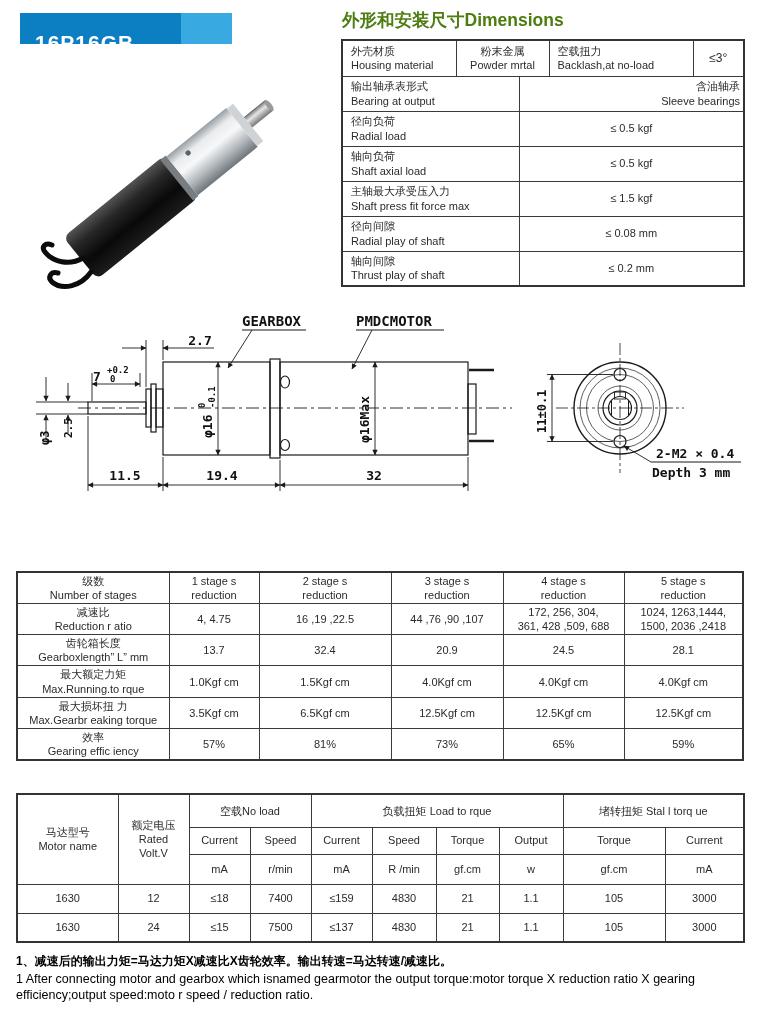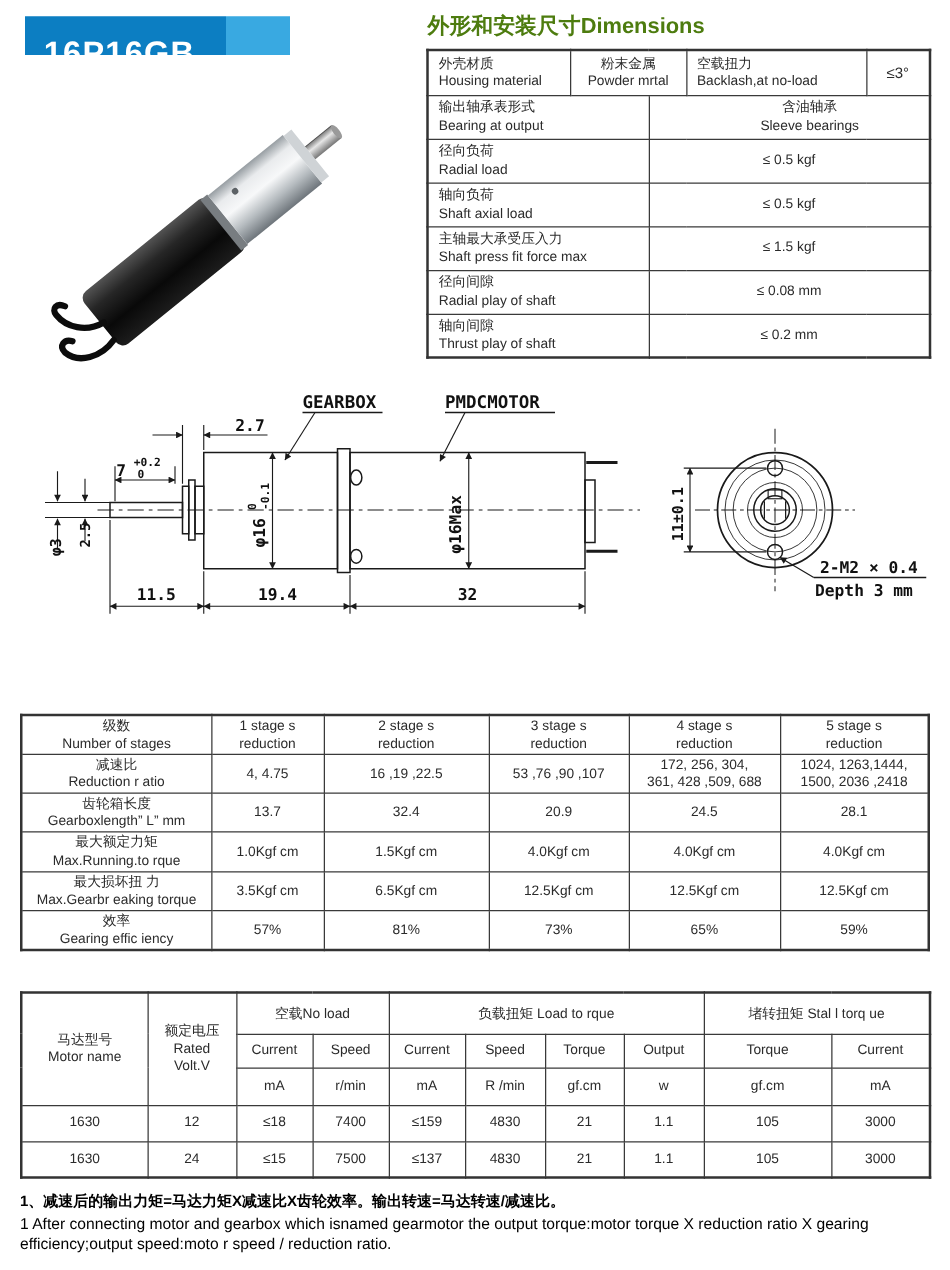--- a/index.html
+++ b/index.html
@@ -2,36 +2,36 @@
 <html><head>
 <meta charset="utf-8">
 <style>
   html,body{margin:0;padding:0;background:#ffffff;}
   .page{position:relative;width:760px;height:1016px;background:#fff;
         font-family:"Liberation Sans", sans-serif;color:#2b2b2b;overflow:hidden;}
 
   .badge{position:absolute;left:20px;top:13px;width:212px;height:31px;
          background:linear-gradient(90deg,#0c7ec2 0%,#0c7ec2 76%,#39a9e1 76%,#39a9e1 100%);
          display:flex;align-items:center;padding-left:15px;box-sizing:border-box;}
-  .badge span{color:#fff;font-size:26px;font-weight:bold;letter-spacing:1px;margin-top:28px;}
+  .badge span{color:#fff;font-size:21px;font-weight:bold;letter-spacing:1px;margin-top:28px;}
 
   .section-title{position:absolute;margin:0;color:#4d7c0f;font-weight:bold;font-size:17.5px;white-space:nowrap;}
   #dims-title{left:342px;top:8px;}
   #tech-title{left:16px;top:541px;}
   #motor-title{left:16px;top:763px;}
 
   table{border-collapse:collapse;table-layout:fixed;position:absolute;
         font-size:11px;line-height:1.28;color:#2b2b2b;}
   td{border:1.5px solid #3a3a3a;text-align:center;vertical-align:middle;
      white-space:pre-line;padding:1px 3px;overflow:hidden;}
   table{border:2px solid #333;}
 
   #dims-table{left:341px;top:39px;width:402px;}
   #dims-table td.lbl{text-align:left;padding-left:8px;}
-  #dims-table td.sleeve{text-align:center;padding-left:36px;}
+  #dims-table td.sleeve{text-align:right;padding-left:36px;}
 
   #tech-table{left:16px;top:571px;width:726px;}
   #motor-table{left:16px;top:793px;width:727px;}
 
   .notes{position:absolute;left:16px;top:953px;width:732px;color:#000000;}
   .notes p{margin:0 0 2px 0;}
   .note-cn{font-size:12px;font-weight:bold;}
   .note-en{font-size:12.5px;font-weight:500;line-height:1.25;}
 
   svg text{font-family:"DejaVu Sans Mono", monospace;font-weight:bold;fill:#111;}
@@ -258,21 +258,21 @@
       <td>4 stage s
 reduction</td>
       <td>5 stage s
 reduction</td>
     </tr>
     <tr style="height:28px">
       <td>减速比
 Reduction r atio</td>
       <td>4, 4.75</td>
       <td>16 ,19 ,22.5</td>
-      <td>53 ,76 ,90 ,107</td>
+      <td>44 ,76 ,90 ,107</td>
       <td>172, 256, 304,
 361, 428 ,509, 688</td>
       <td>1024, 1263,1444,
 1500, 2036 ,2418</td>
     </tr>
     <tr style="height:29px">
       <td>齿轮箱长度
 Gearboxlength” L” mm</td>
       <td>13.7</td>
       <td>32.4</td>

